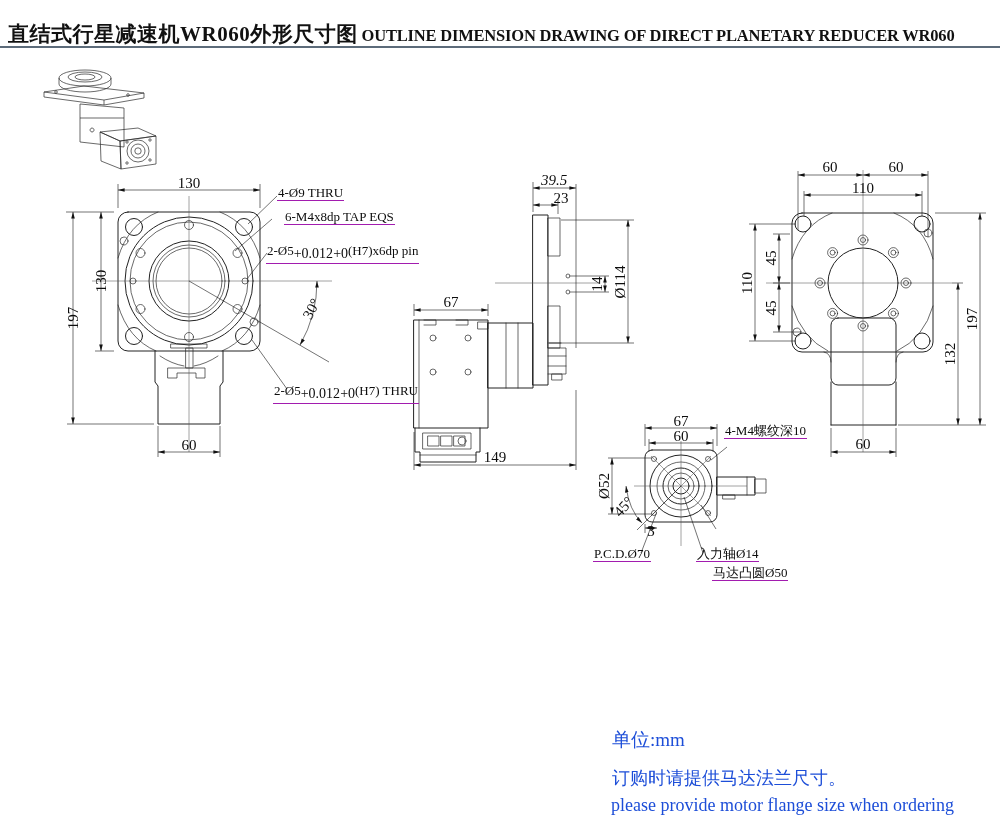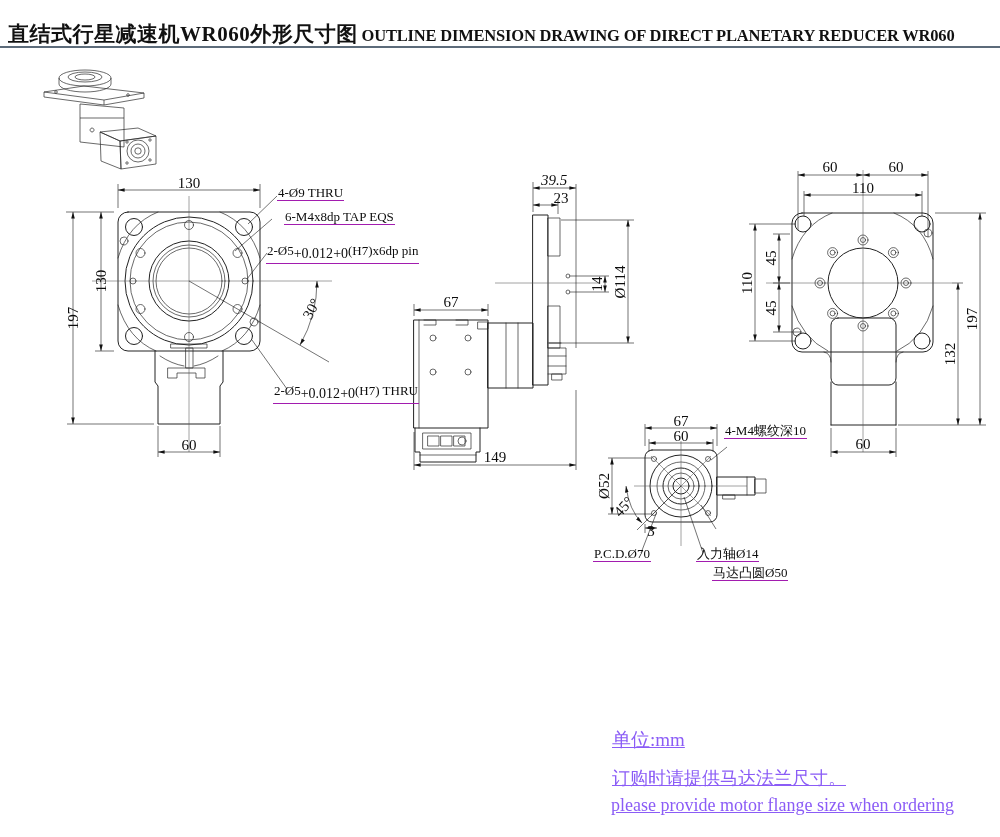--- a/index.html
+++ b/index.html
@@ -14,21 +14,21 @@
   .o2{stroke:#2a2a2a;stroke-width:.7;fill:none;}
   .cl{stroke:#555;stroke-width:.55;fill:none;}
   .dl{stroke:#161616;stroke-width:.6;fill:none;}
   .dim{position:absolute;font-size:15px;line-height:1;white-space:nowrap;
        transform:translate(-50%,-50%);color:#0d0d0d;}
   .rot{transform:translate(-50%,-50%) rotate(-90deg);}
   .ann{font-size:13px;transform:none;}
   .u{border-bottom:1px solid #a21caf;padding:0 1px 1px 1px;display:inline-block;}
   .tol{display:inline-flex;flex-direction:row;justify-content:flex-start;
        font-size:14px;line-height:1.05;vertical-align:-3px;}
-  .note{position:absolute;white-space:nowrap;color:#8b5cf6;text-decoration:underline;}
+  .note{position:absolute;white-space:nowrap;color:#1d4ed8;}
 </style>
 </head>
 <body>
 
 <div class="sheet">
 
   <div class="title">
     <span class="t-zh">直结式行星减速机WR060外形尺寸图</span><span class="t-en"> OUTLINE DIMENSION DRAWING OF DIRECT PLANETARY REDUCER WR060</span>
   </div>
   <div class="rule"></div>

